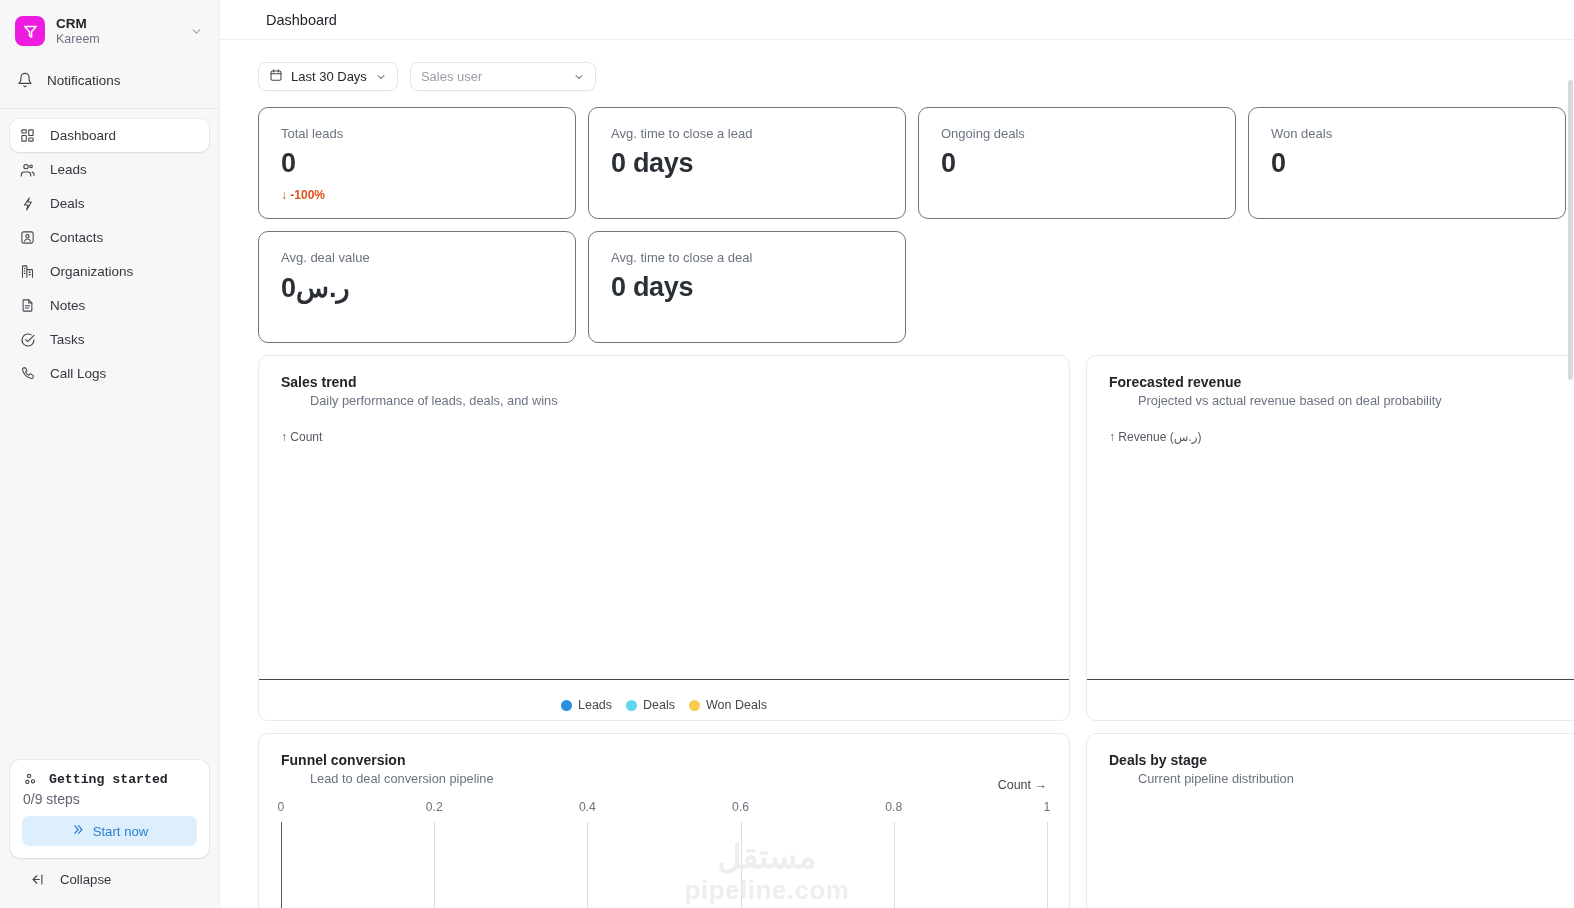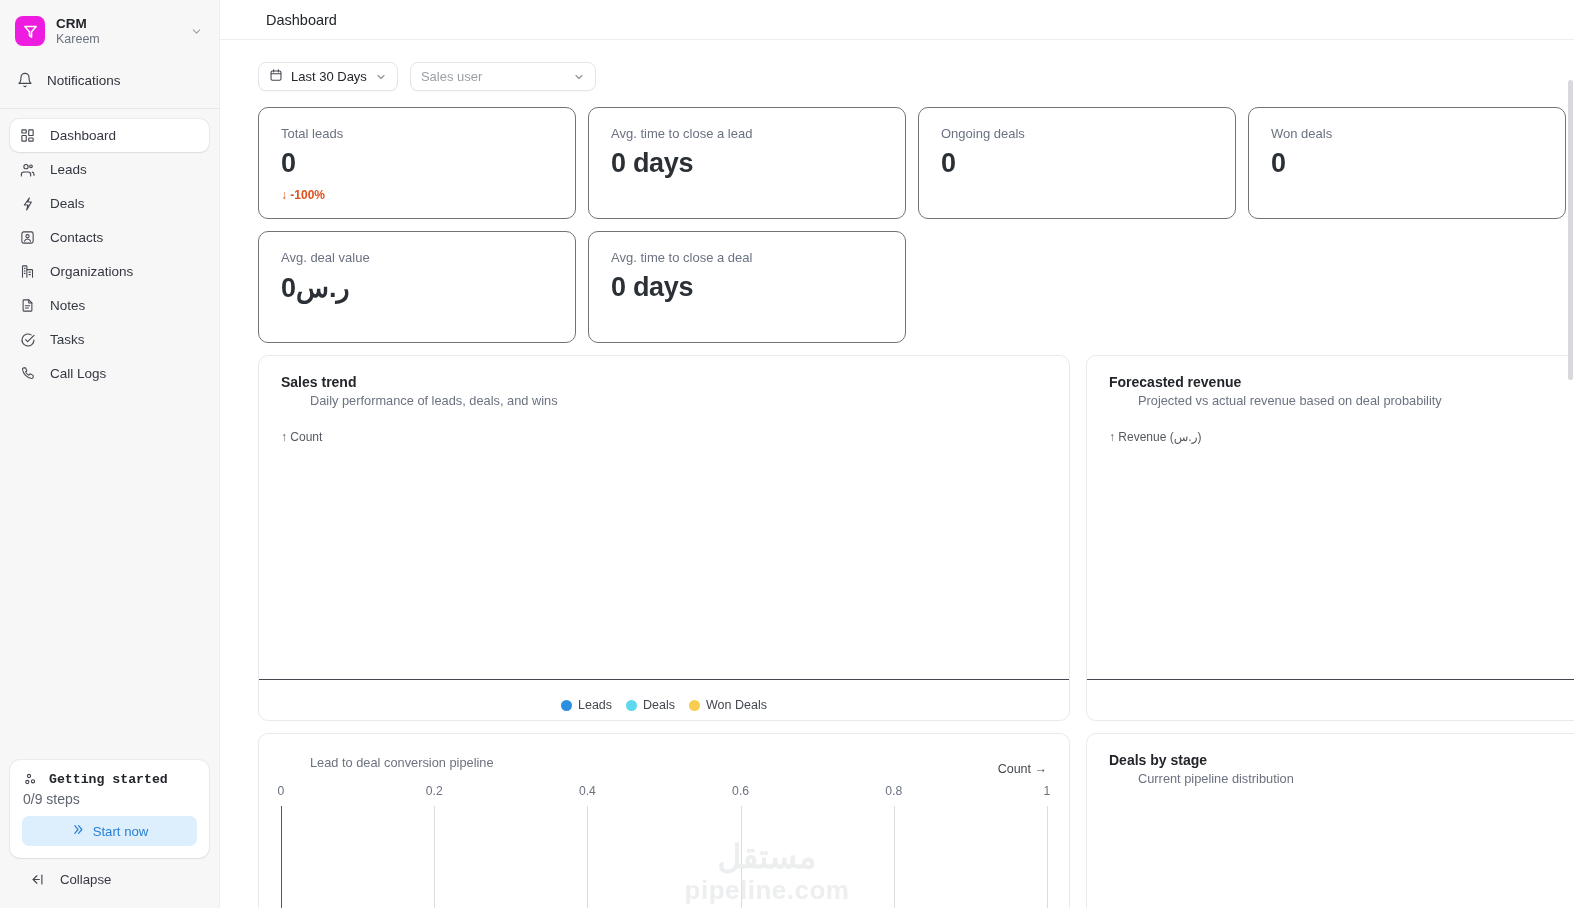--- a/index.html
+++ b/index.html
@@ -415,20 +415,21 @@
           <div class="legend right">
             
             
           </div>
         </div>
       </div>
 
       <div class="chart-row">
 
         <div class="card card-funnel">
+          <div class="card-title">Funnel conversion</div>
           <div class="card-sub">Lead to deal conversion pipeline</div>
 
           <div class="funnel-axis">
             <span class="count-arrow">Count →</span>
 
             <span class="tick" style="left:0%">0</span>
             <span class="tick" style="left:20%">0.2</span>
             <span class="tick" style="left:40%">0.4</span>
             <span class="tick" style="left:60%">0.6</span>
             <span class="tick" style="left:80%">0.8</span>

